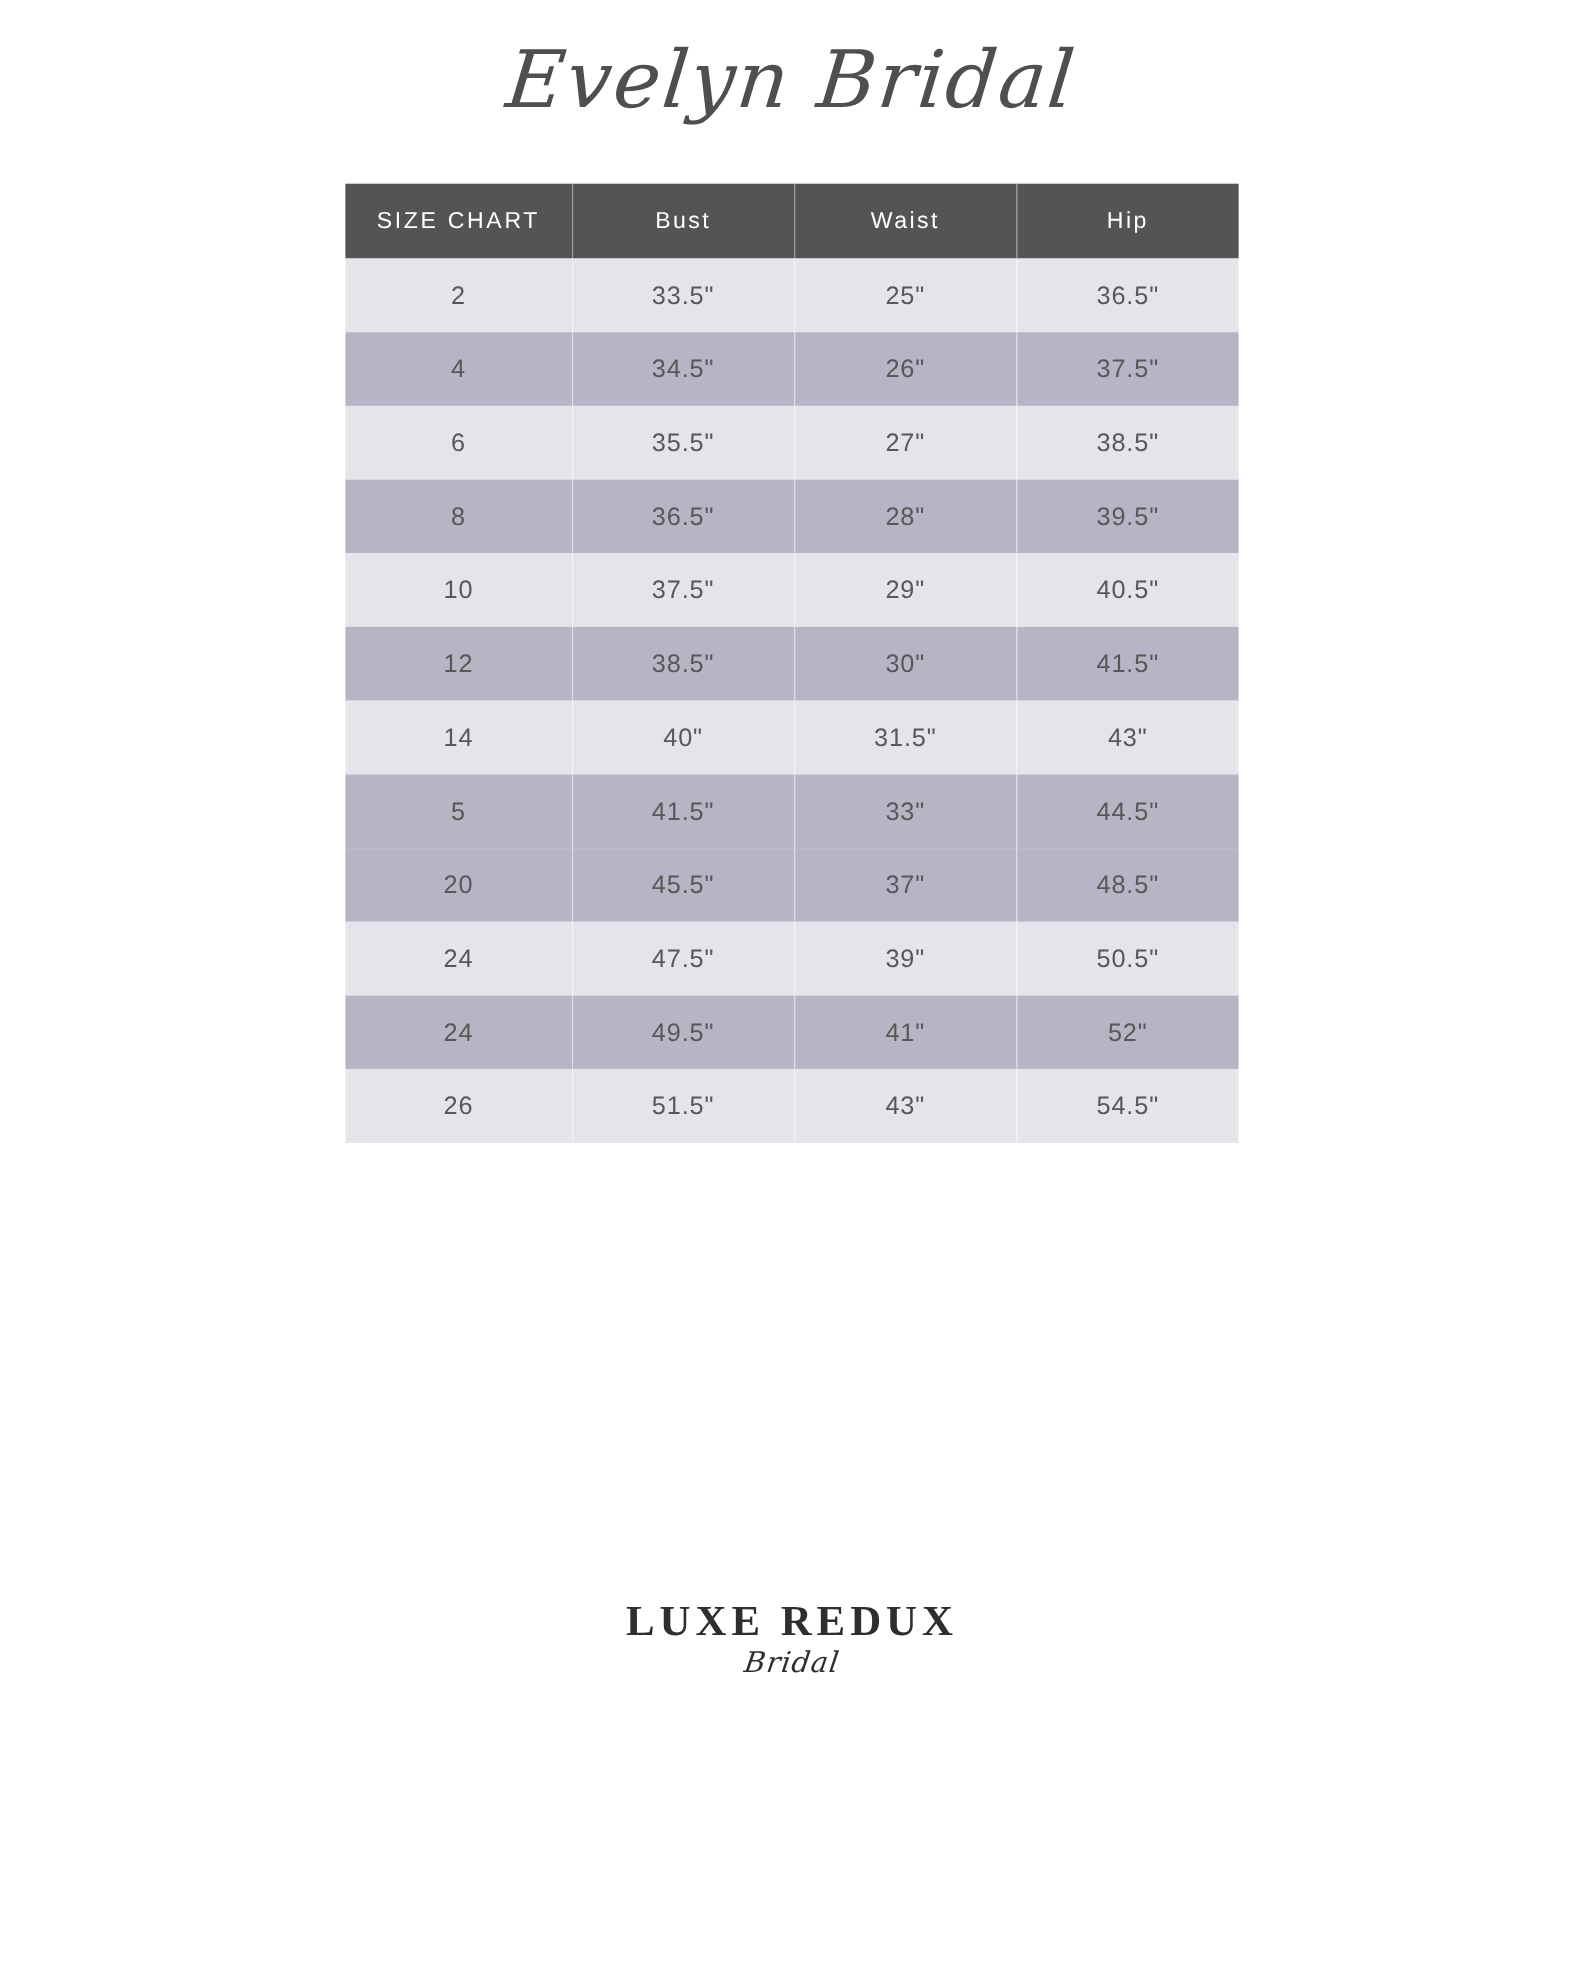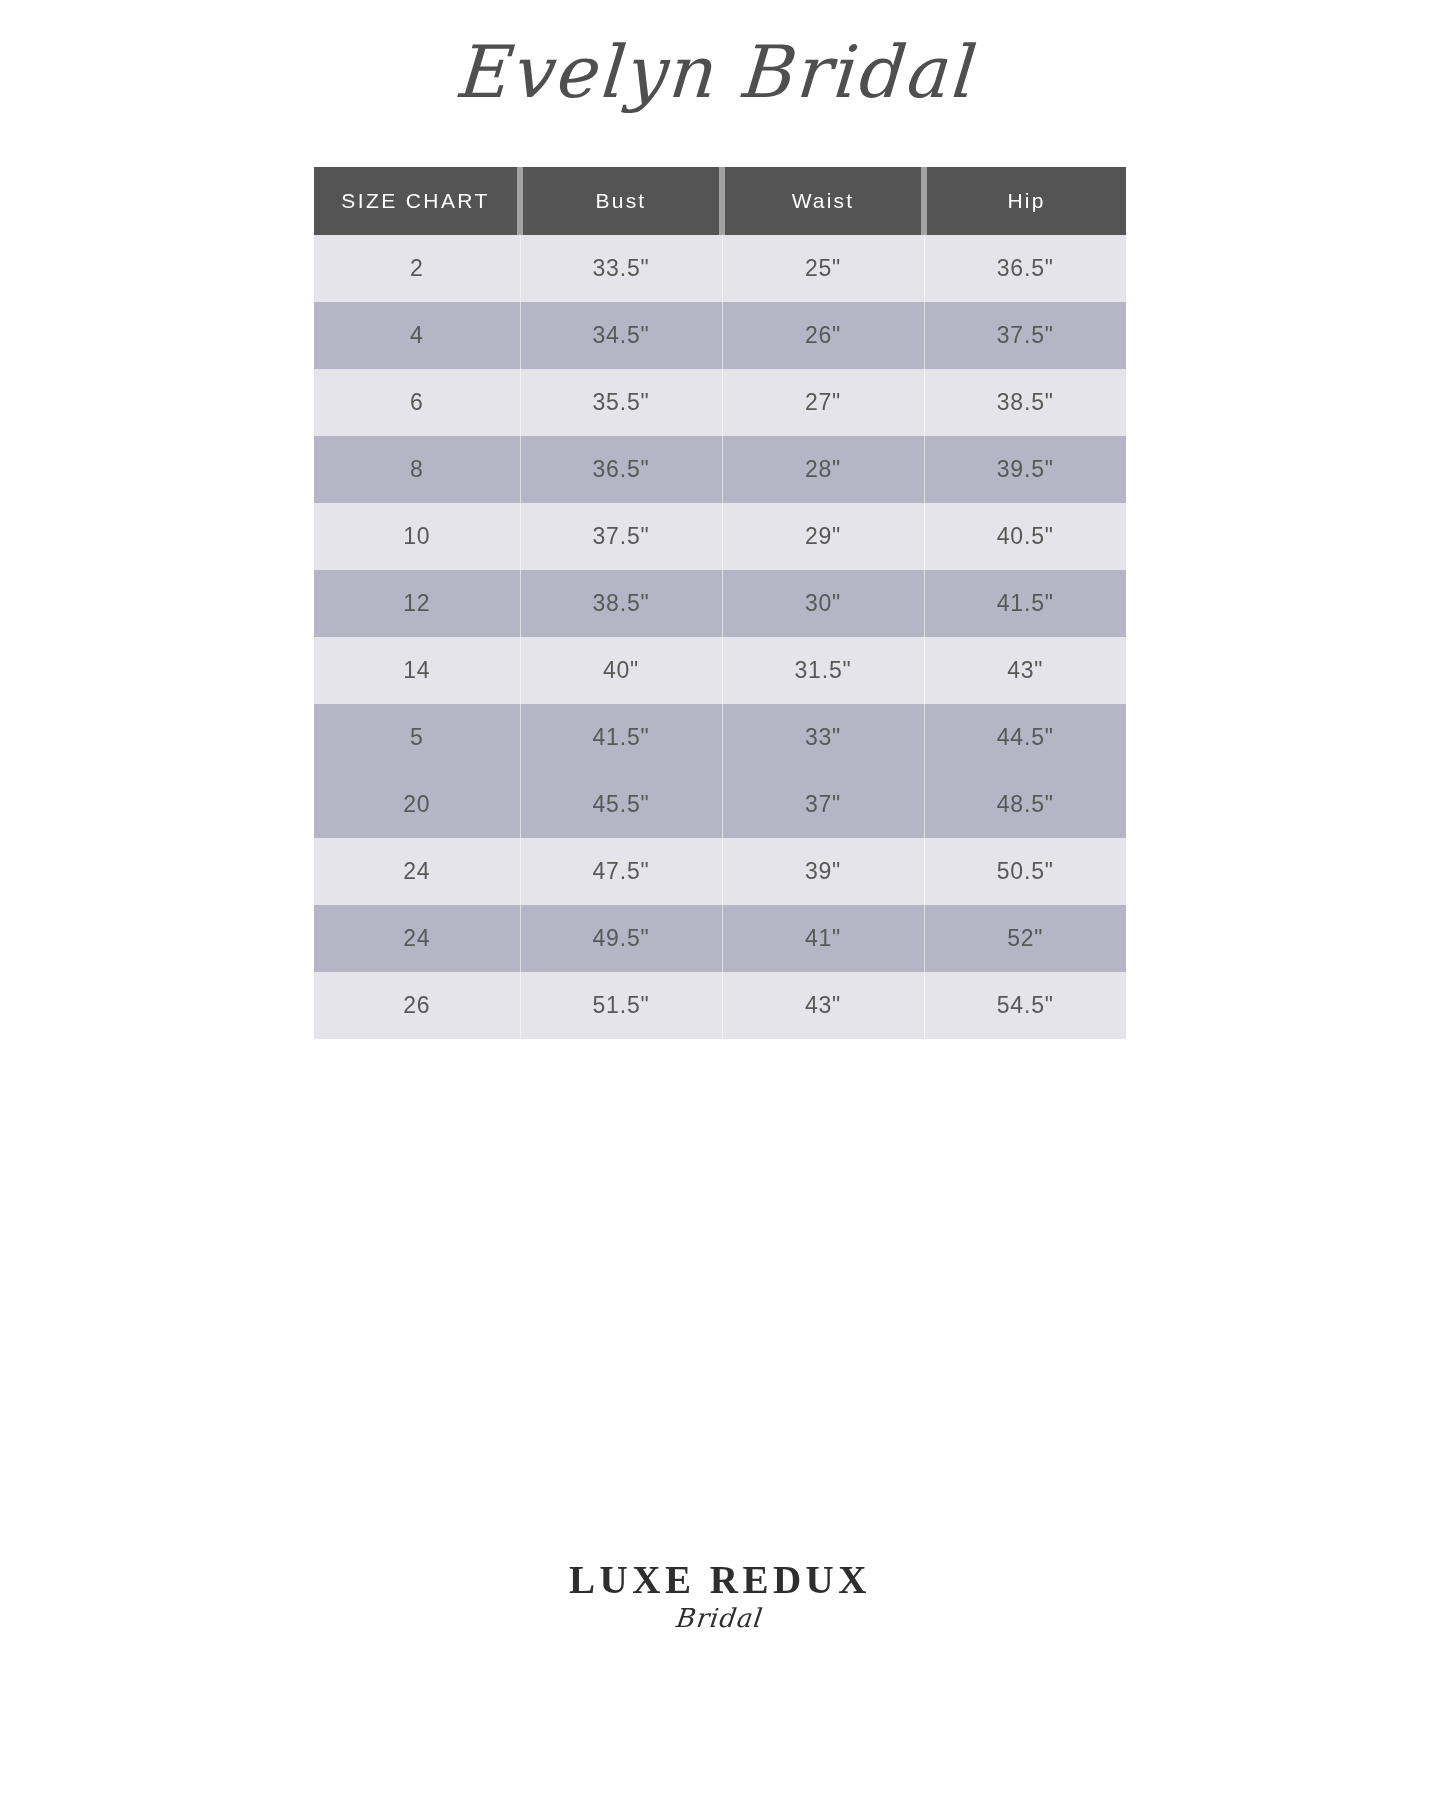--- a/index.html
+++ b/index.html
@@ -55,21 +55,21 @@
 
   thead th {
     background: #545454;
     color: #ffffff;
     height: 68px;
     font-size: 21px;
     font-weight: 400;
     letter-spacing: 2.2px;
     text-align: center;
     vertical-align: middle;
-    border-right: 6px solid #a3a3a3;
+    border-right: 1px solid #a3a3a3;
   }
   thead th:last-child { border-right: none; }
 
   thead th.head-size {
     letter-spacing: 2.4px;
     font-size: 21px;
   }
 
   tbody td {
     height: 67px;
@@ -84,21 +84,21 @@
   tbody td:last-child { border-right: none; }
 
   tbody tr.row-light td { background: #e5e4ea; }
   tbody tr.row-dark  td { background: #b6b5c6; }
 
   
   .footer-logo {
     position: absolute;
     left: 0;
     right: 0;
-    top: 1560px;
+    top: 1454px;
     text-align: center;
   }
   .footer-logo .logo-main {
     font-family: "Liberation Serif", serif;
     font-size: 39px;
     font-weight: 700;
     letter-spacing: 4.5px;
     color: #2e2e2e;
     line-height: 1;
     display: block;

